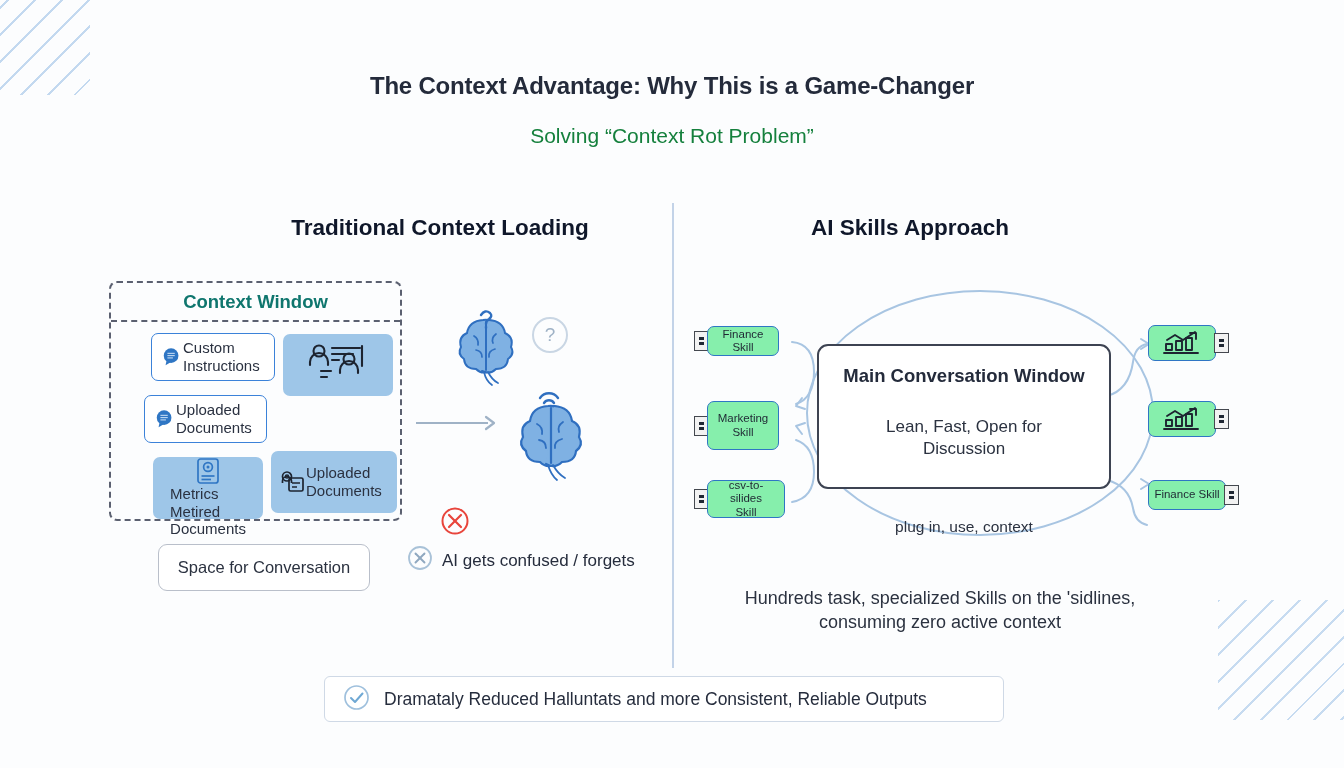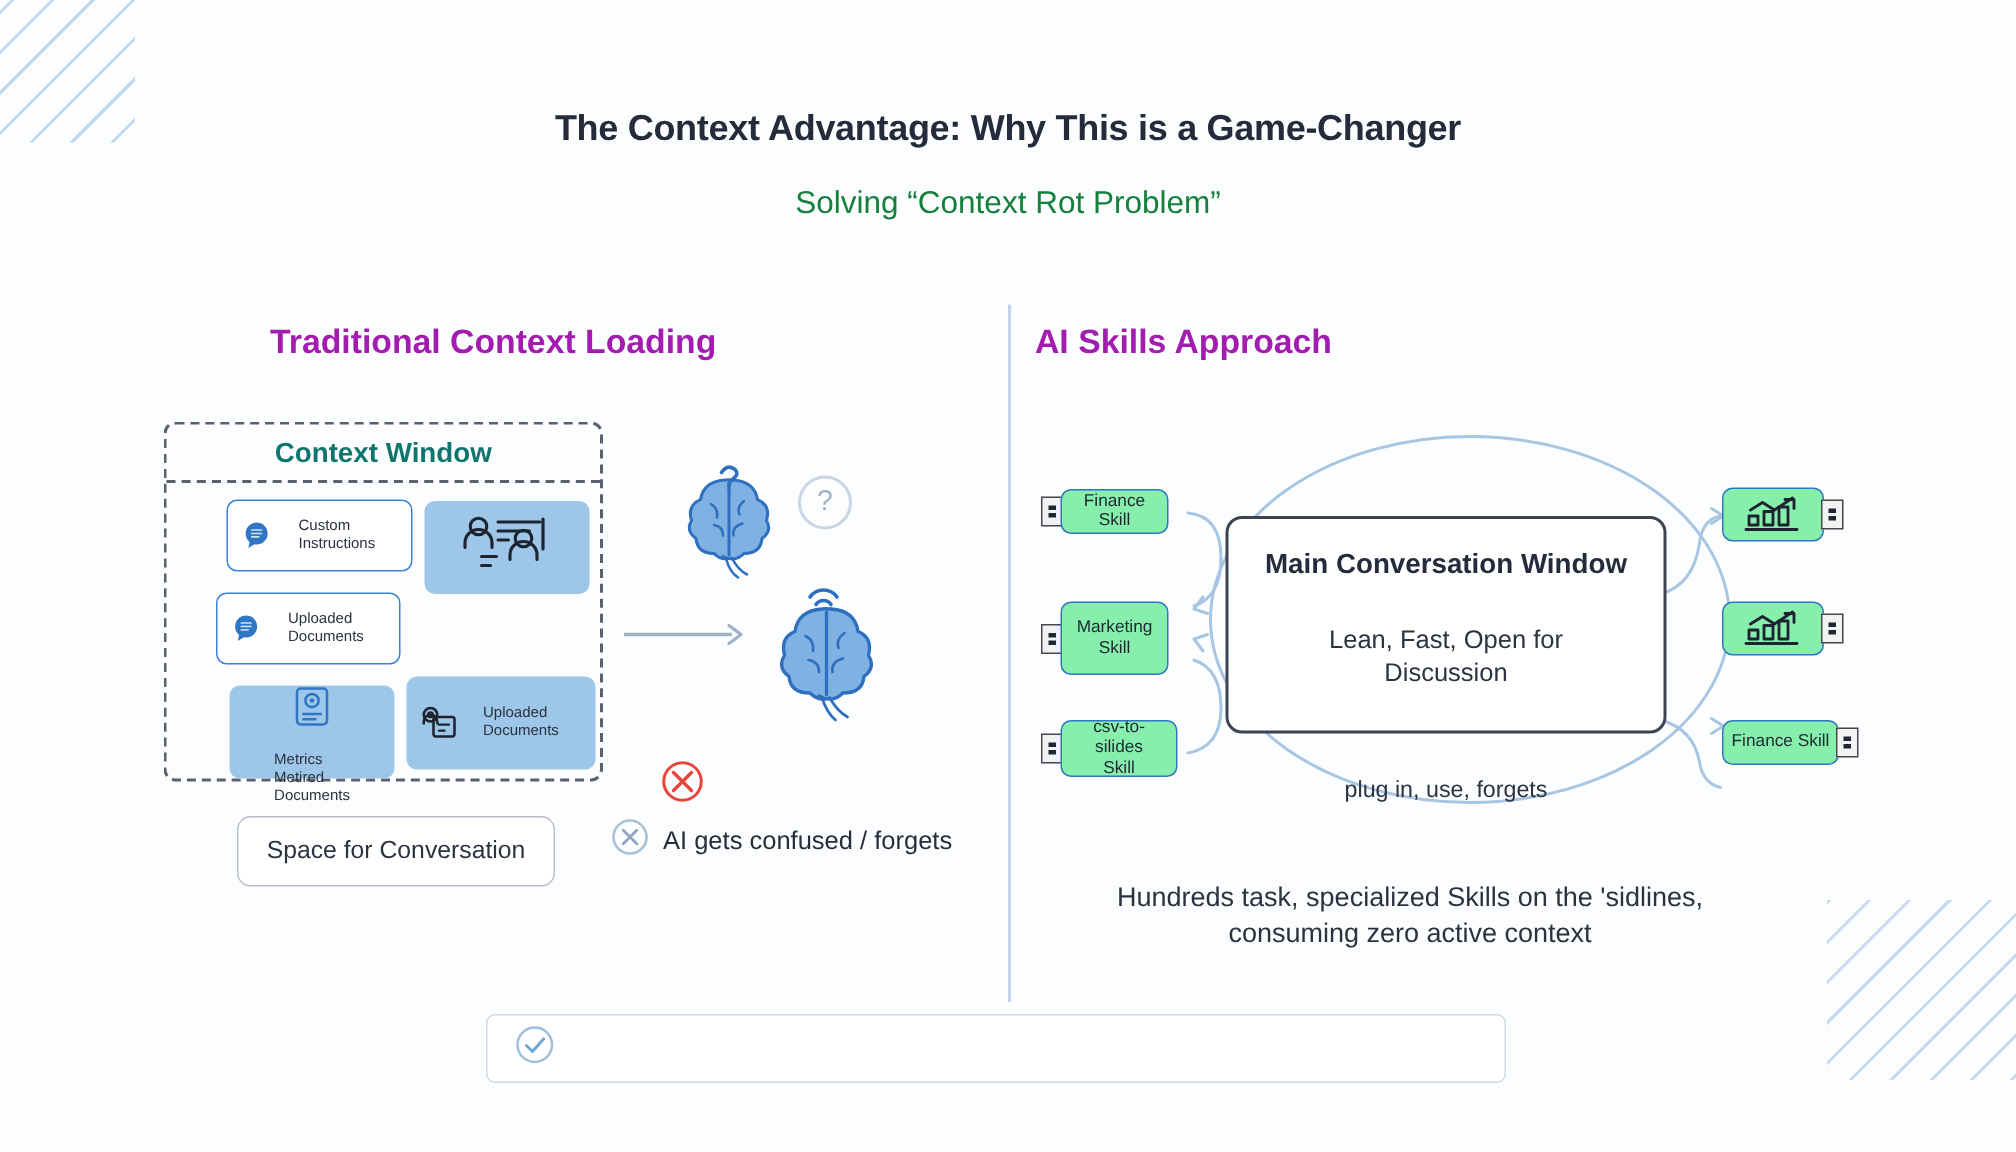--- a/index.html
+++ b/index.html
@@ -58,22 +58,22 @@
     left: 672px; top: 203px;
     width: 2px; height: 465px;
     background: #c3d3e8;
   }
 
   
   .col-head {
     position: absolute;
     font-size: 22.5px;
     font-weight: bold;
-    color: #a21caf;
-    text-align: left;
+    color: #0f172a;
+    text-align: center;
   }
   .col-head.left  { top: 215px; left: 180px; width: 520px; }
   .col-head.right { top: 215px; left: 690px; width: 440px; }
 
   
   .ctx-box {
     position: absolute;
     left: 109px; top: 281px;
     width: 293px; height: 240px;
     border: 2px dashed #5b6070;
@@ -88,23 +88,23 @@
     font-weight: bold;
     border-bottom: 2px dashed #5b6070;
     color: #0f766e;
   }
 
   .chip {
     position: absolute;
     border-radius: 7px;
     display: flex;
     align-items: center;
-    gap: 16px;
+    gap: 0;
     padding: 0 9px;
-    font-size: 10px;
+    font-size: 15px;
     line-height: 1.18;
     color: #2a3140;
   }
   .chip .chip-label { flex: 1; }
   .chip-white { background: #ffffff; border: 1.6px solid #3b82d9; }
   .chip-blue  { background: #9ec6e8; border: none; }
   .chip-icon { flex: 0 0 auto; display: flex; align-items: center; justify-content: center; }
 
   #c-custom    { left: 40px;  top: 50px;  width: 124px; height: 48px; }
   #c-uploaded  { left: 33px;  top: 112px; width: 123px; height: 48px; }
@@ -441,21 +441,21 @@
     <path d="M46 149 l8 5 l-8 5"></path>
   </g>
 </svg>
 
 <div class="main-window">
   <div class="mw-title">Main Conversation Window</div>
   <div class="mw-sub" style="white-space:pre-line">Lean, Fast, Open for
 Discussion</div>
 </div>
 
-<div class="plug-label">plug in, use, forgets</div>
+<div class="plug-label">plug in, use, context</div>
 
 <div class="usb left" id="u-finance">
   <span class="usb-conn">
       <i></i>
       <i></i>
     </span>
   <span class="usb-body" style="white-space:pre-line">Finance Skill</span>
 </div>
 <div class="usb left" id="u-marketing">
   <span class="usb-conn">
@@ -521,13 +521,14 @@
 <div class="right-caption" style="white-space:pre-line">Hundreds task, specialized Skills on the 'sidlines,
 consuming zero active context</div>
 
 <div class="footer-banner">
   <span>
     <svg width="27" height="27" viewBox="0 0 27 27">
       <circle cx="13.5" cy="13.5" r="11.5" fill="none" stroke="#9fc0dd" stroke-width="1.7"></circle>
       <path d="M8 14 L12 18 L19.5 9.5" fill="none" stroke="#6fa8d4" stroke-width="2" stroke-linecap="round" stroke-linejoin="round"></path>
     </svg>
   </span>
+  <span class="footer-text">Dramataly Reduced Halluntats and more Consistent, Reliable Outputs</span>
 </div>
 
 </body></html>

